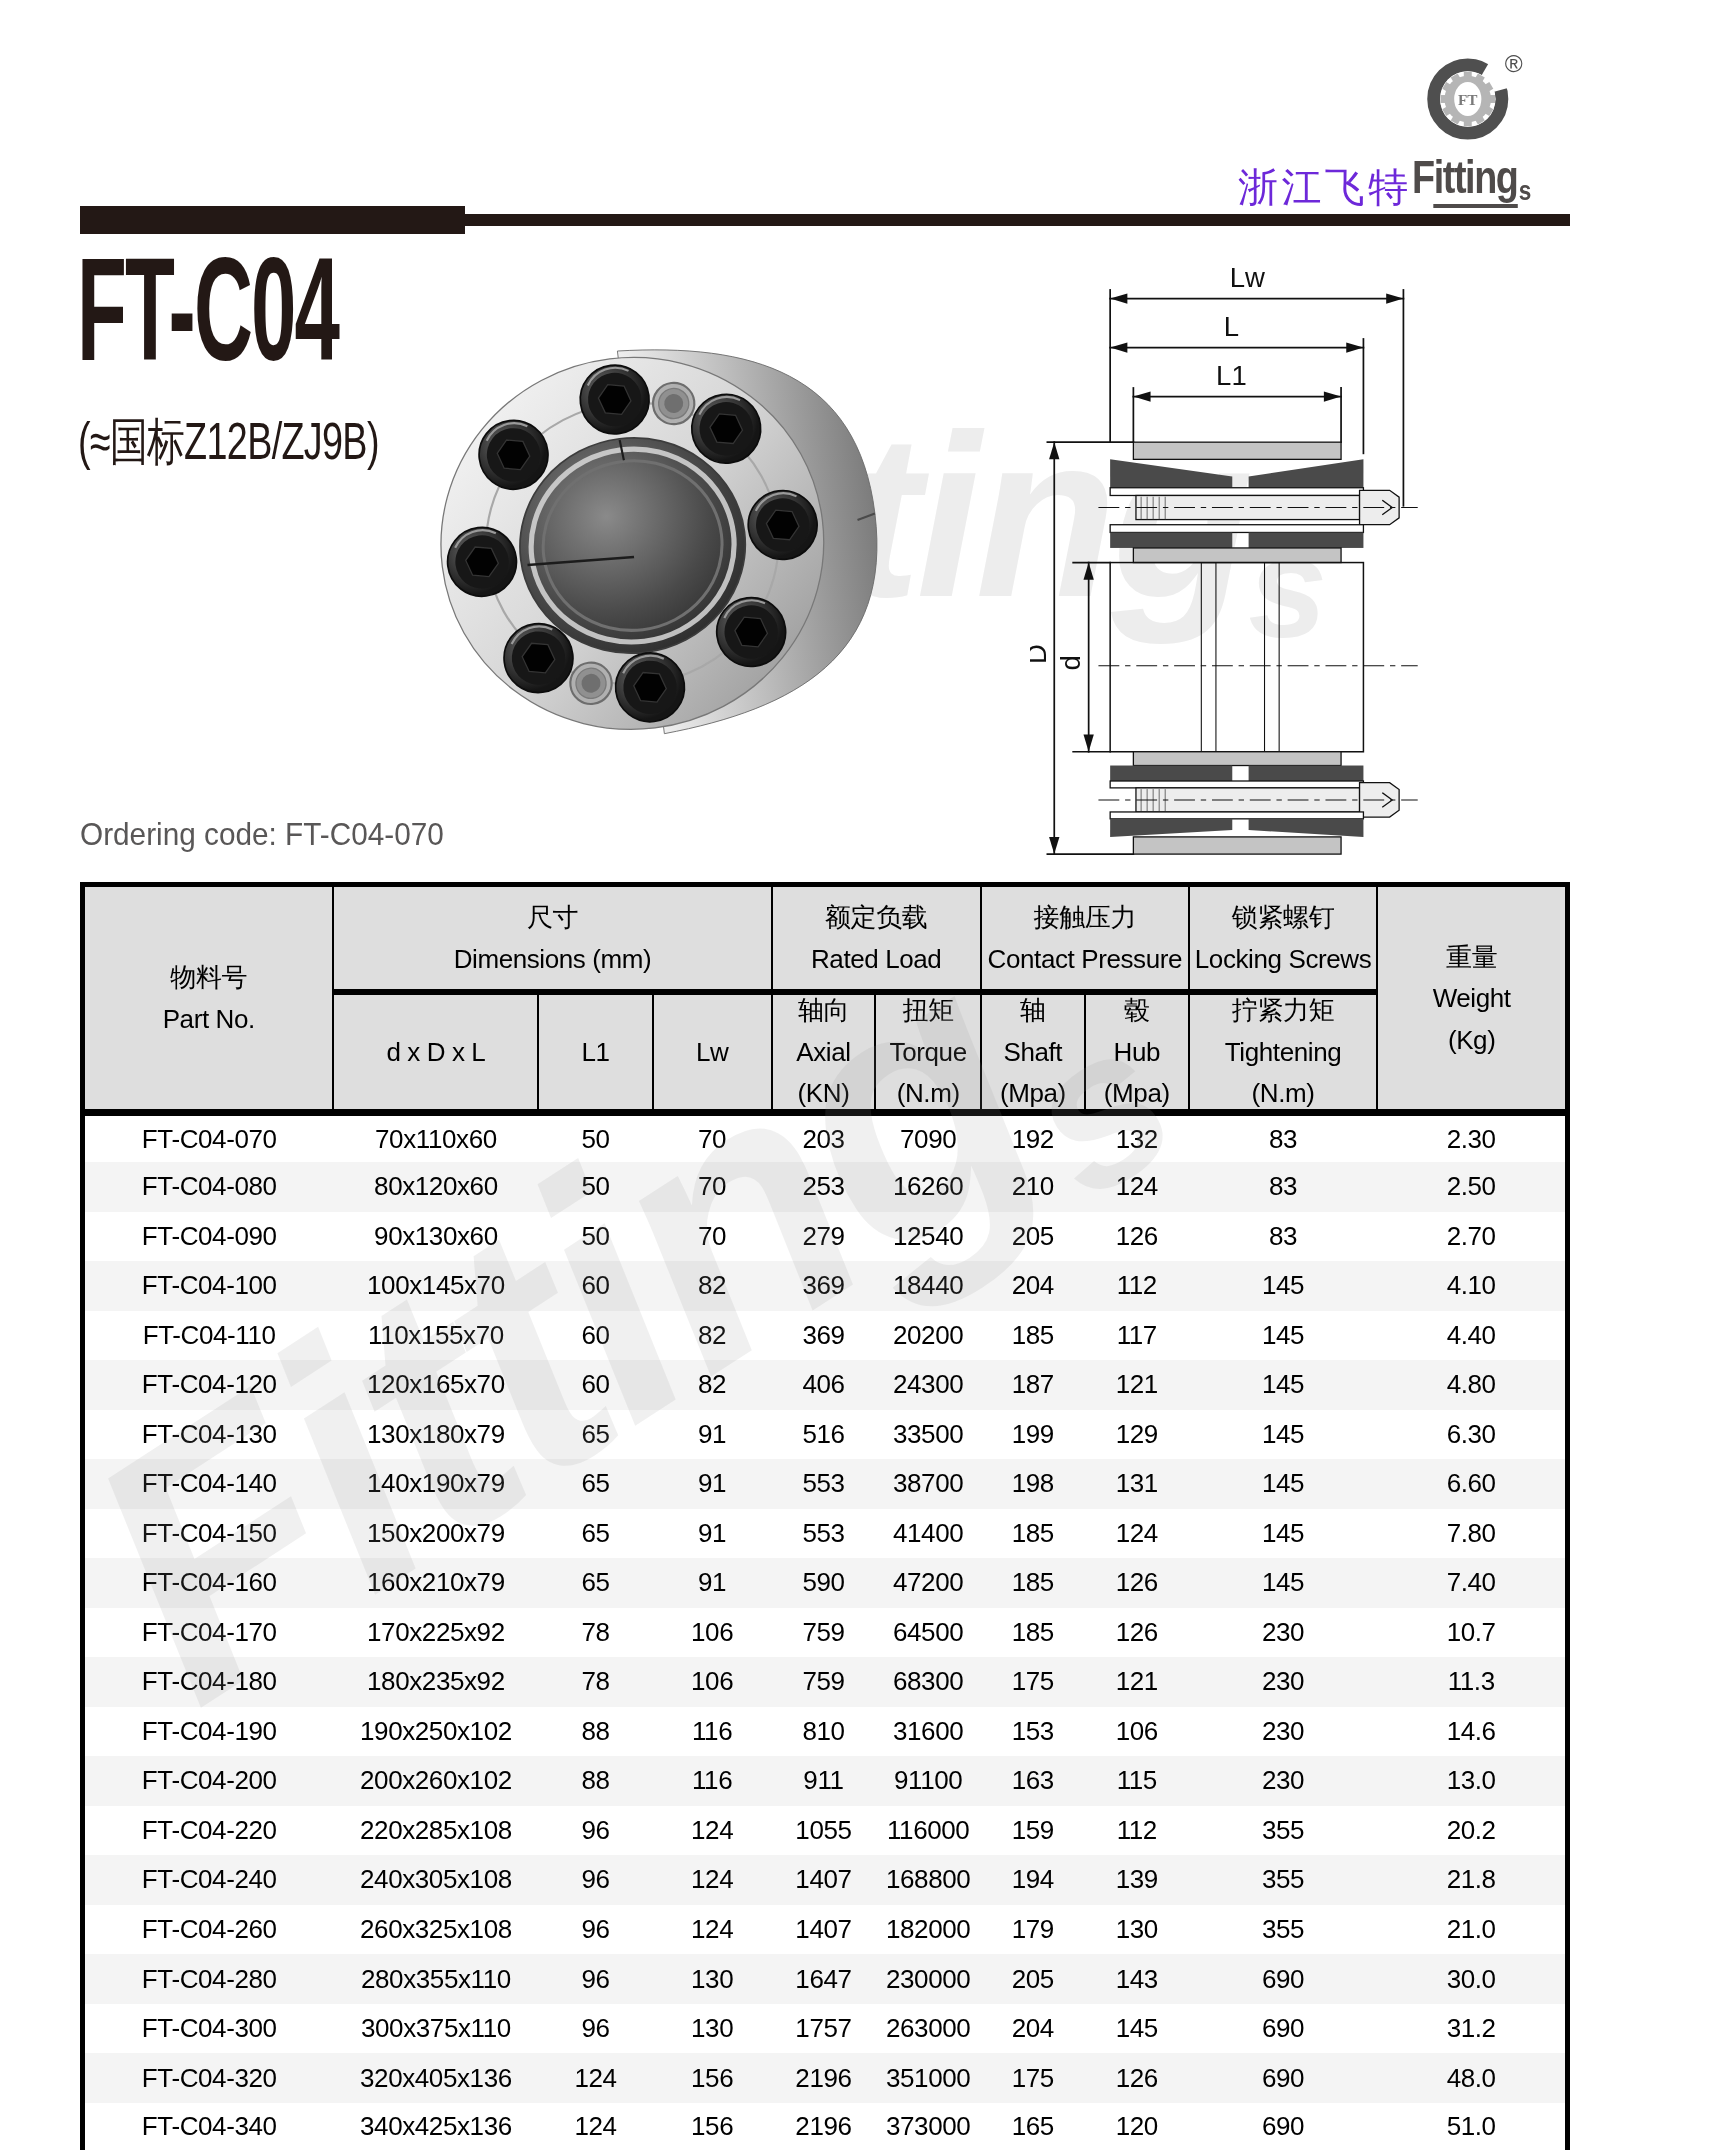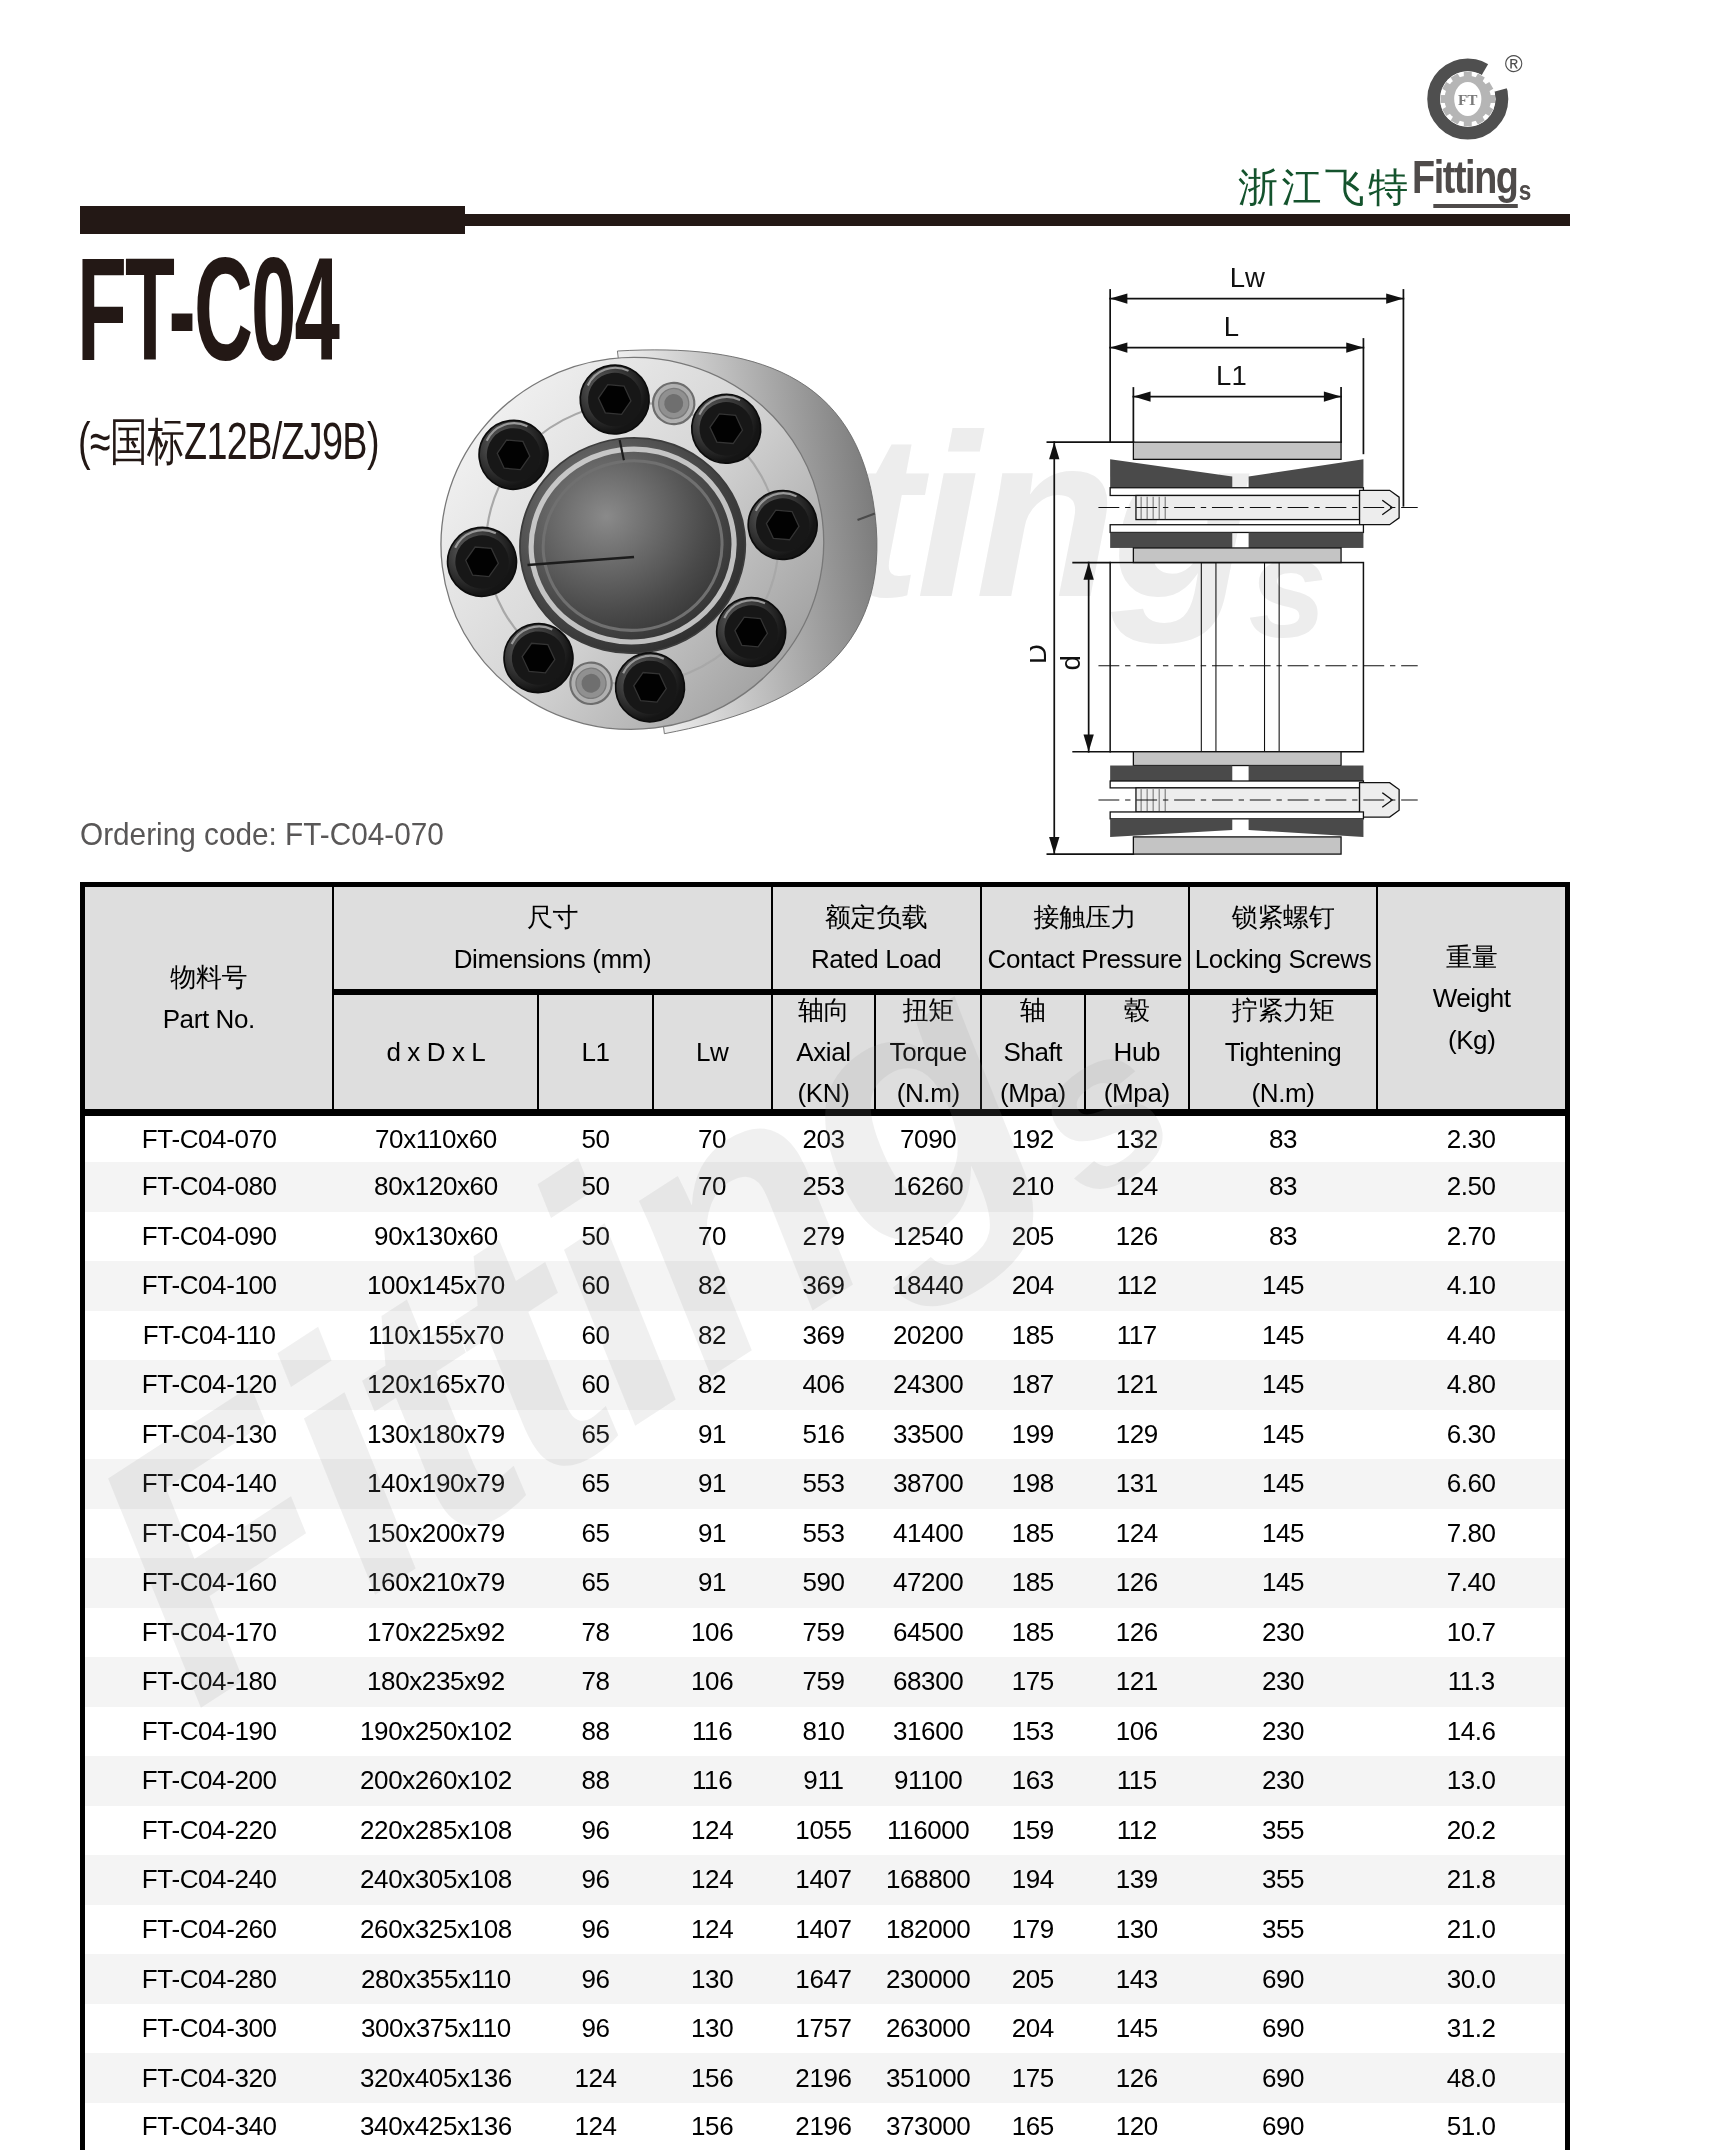--- a/index.html
+++ b/index.html
@@ -3,21 +3,21 @@
 <meta charset="utf-8">
 <style>
   html,body{margin:0;padding:0;background:#fff;}
   body{font-family:"Liberation Sans","DejaVu Sans",sans-serif;color:#000;}
   .page{position:relative;width:1727px;height:2317px;background:#fff;overflow:hidden;}
   .abs{position:absolute;}
 
   
   .kicker{left:80px;top:160px;font-size:34px;color:#241c17;letter-spacing:-0.4px;white-space:nowrap;}
   .kicker .dot{margin:0 11.2px;}
-  .brand-cn{left:1238px;top:160px;font-size:40px;color:#14532d;letter-spacing:3.4px;white-space:nowrap;}
+  .brand-cn{left:1238px;top:160px;font-size:40px;color:#6d28d9;letter-spacing:3.4px;white-space:nowrap;}
   .logotype{left:1412px;top:150px;font-size:46px;font-weight:800;color:#4f4b4a;letter-spacing:-1.7px;
             transform:scaleX(0.82);transform-origin:0 0;white-space:nowrap;}
   .logotype .lt-mid{border-bottom:4.7px solid #4f4b4a;padding-bottom:1.3px;}
   .logotype .lt-s{font-size:27.5px;position:relative;top:6.9px;left:1.7px;}
   .rule-thick{left:80px;top:206px;width:385px;height:27.5px;background:#231815;}
   .rule-thin{left:465px;top:214px;width:1105px;height:11.6px;background:#231815;}
 
   
   .model{left:77px;top:237px;font-size:146px;font-weight:700;color:#231815;letter-spacing:-3.4px;
          transform:scaleX(0.56);transform-origin:0 0;white-space:nowrap;line-height:1;}

